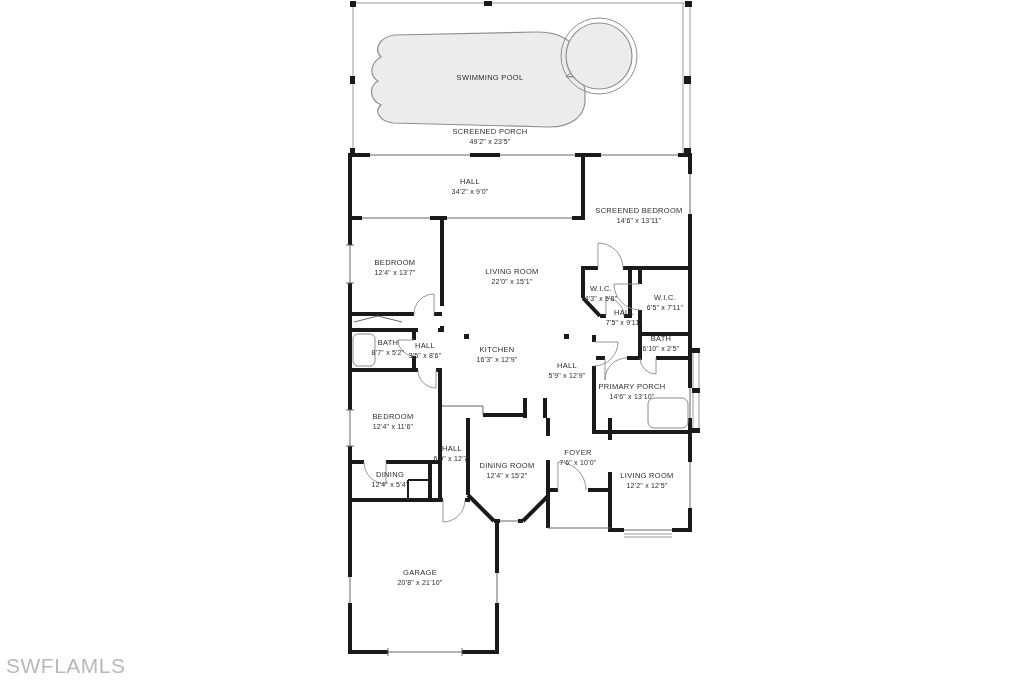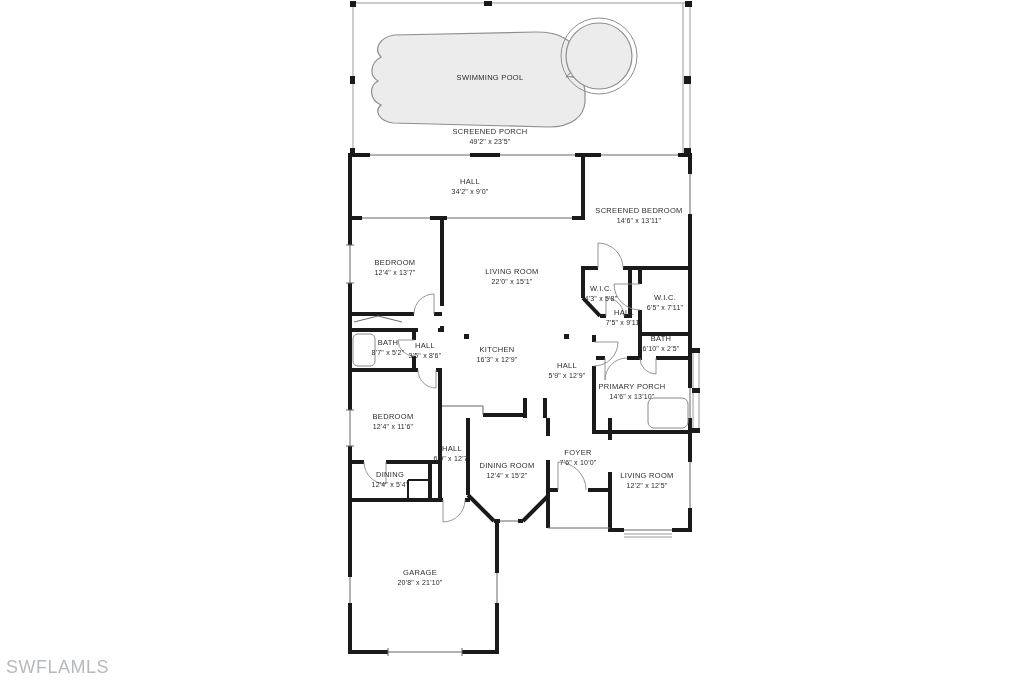--- a/index.html
+++ b/index.html
@@ -25,21 +25,21 @@
   .fixture{stroke:#8a8a8a;stroke-width:1;fill:none;}
   .poolbody{fill:var(--pool_fill);stroke:var(--pool_stroke);stroke-width:1.2;}
   .poolring{fill:none;stroke:var(--pool_stroke);stroke-width:1;}
   .room-label{
     position:absolute;transform:translate(-50%,-50%);
     text-align:center;color:#2b2b2b;white-space:nowrap;line-height:1.3;z-index:5;
   }
   .room-name{display:block;font-size:7.5px;letter-spacing:.3px;}
   .room-dims{display:block;font-size:7px;letter-spacing:.2px;}
   .watermark{
-    position:absolute;left:6px;bottom:4px;font-size:18px;letter-spacing:.5px;
+    position:absolute;left:6px;bottom:4px;font-size:21px;letter-spacing:.5px;
     color:var(--watermark);z-index:6;
   }
 </style>
 </head>
 <body>
 
 <div class="canvas">
 
   <svg width="1024" height="682" viewBox="0 0 1024 682">
 

